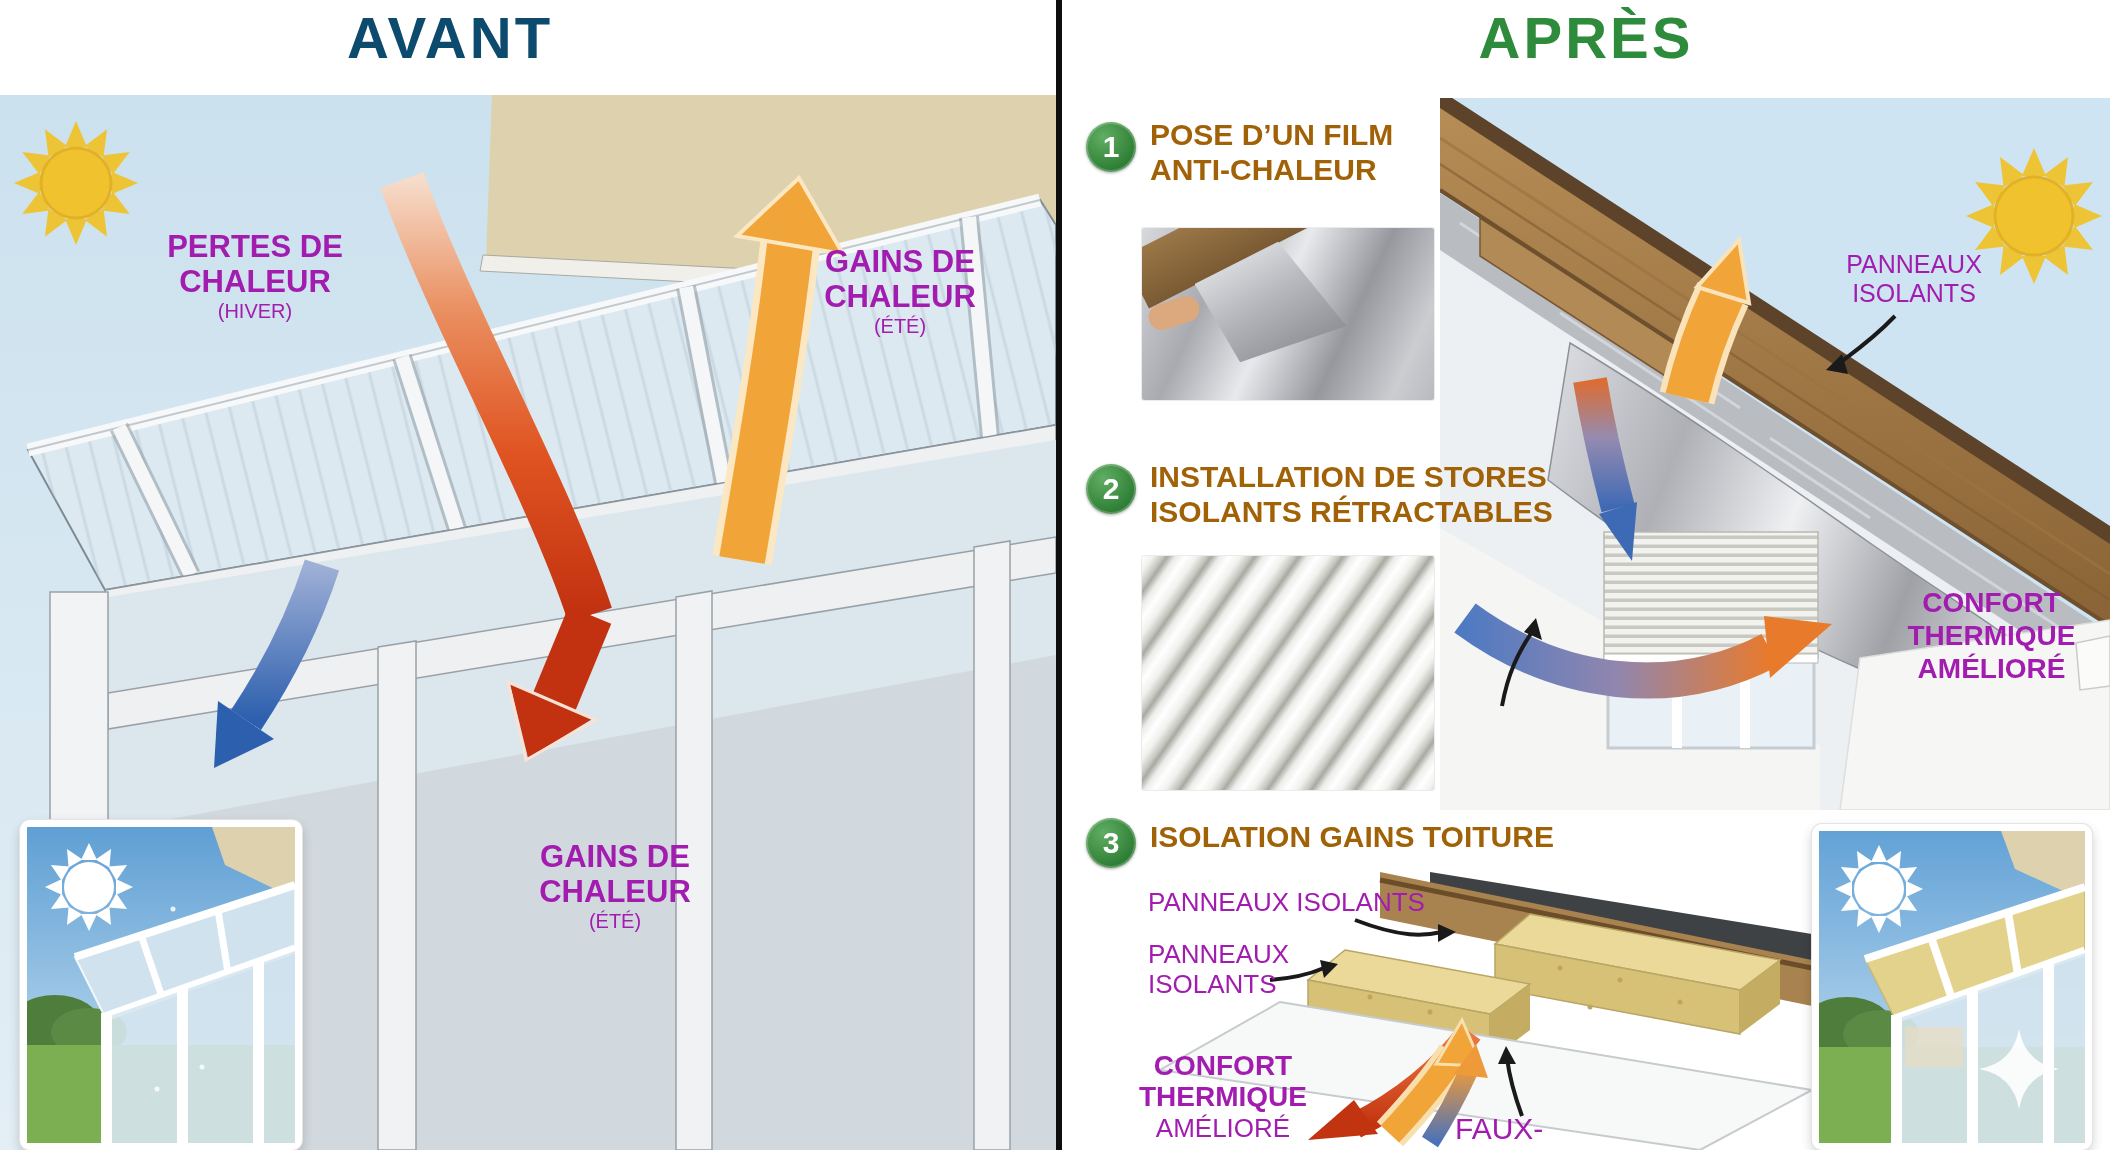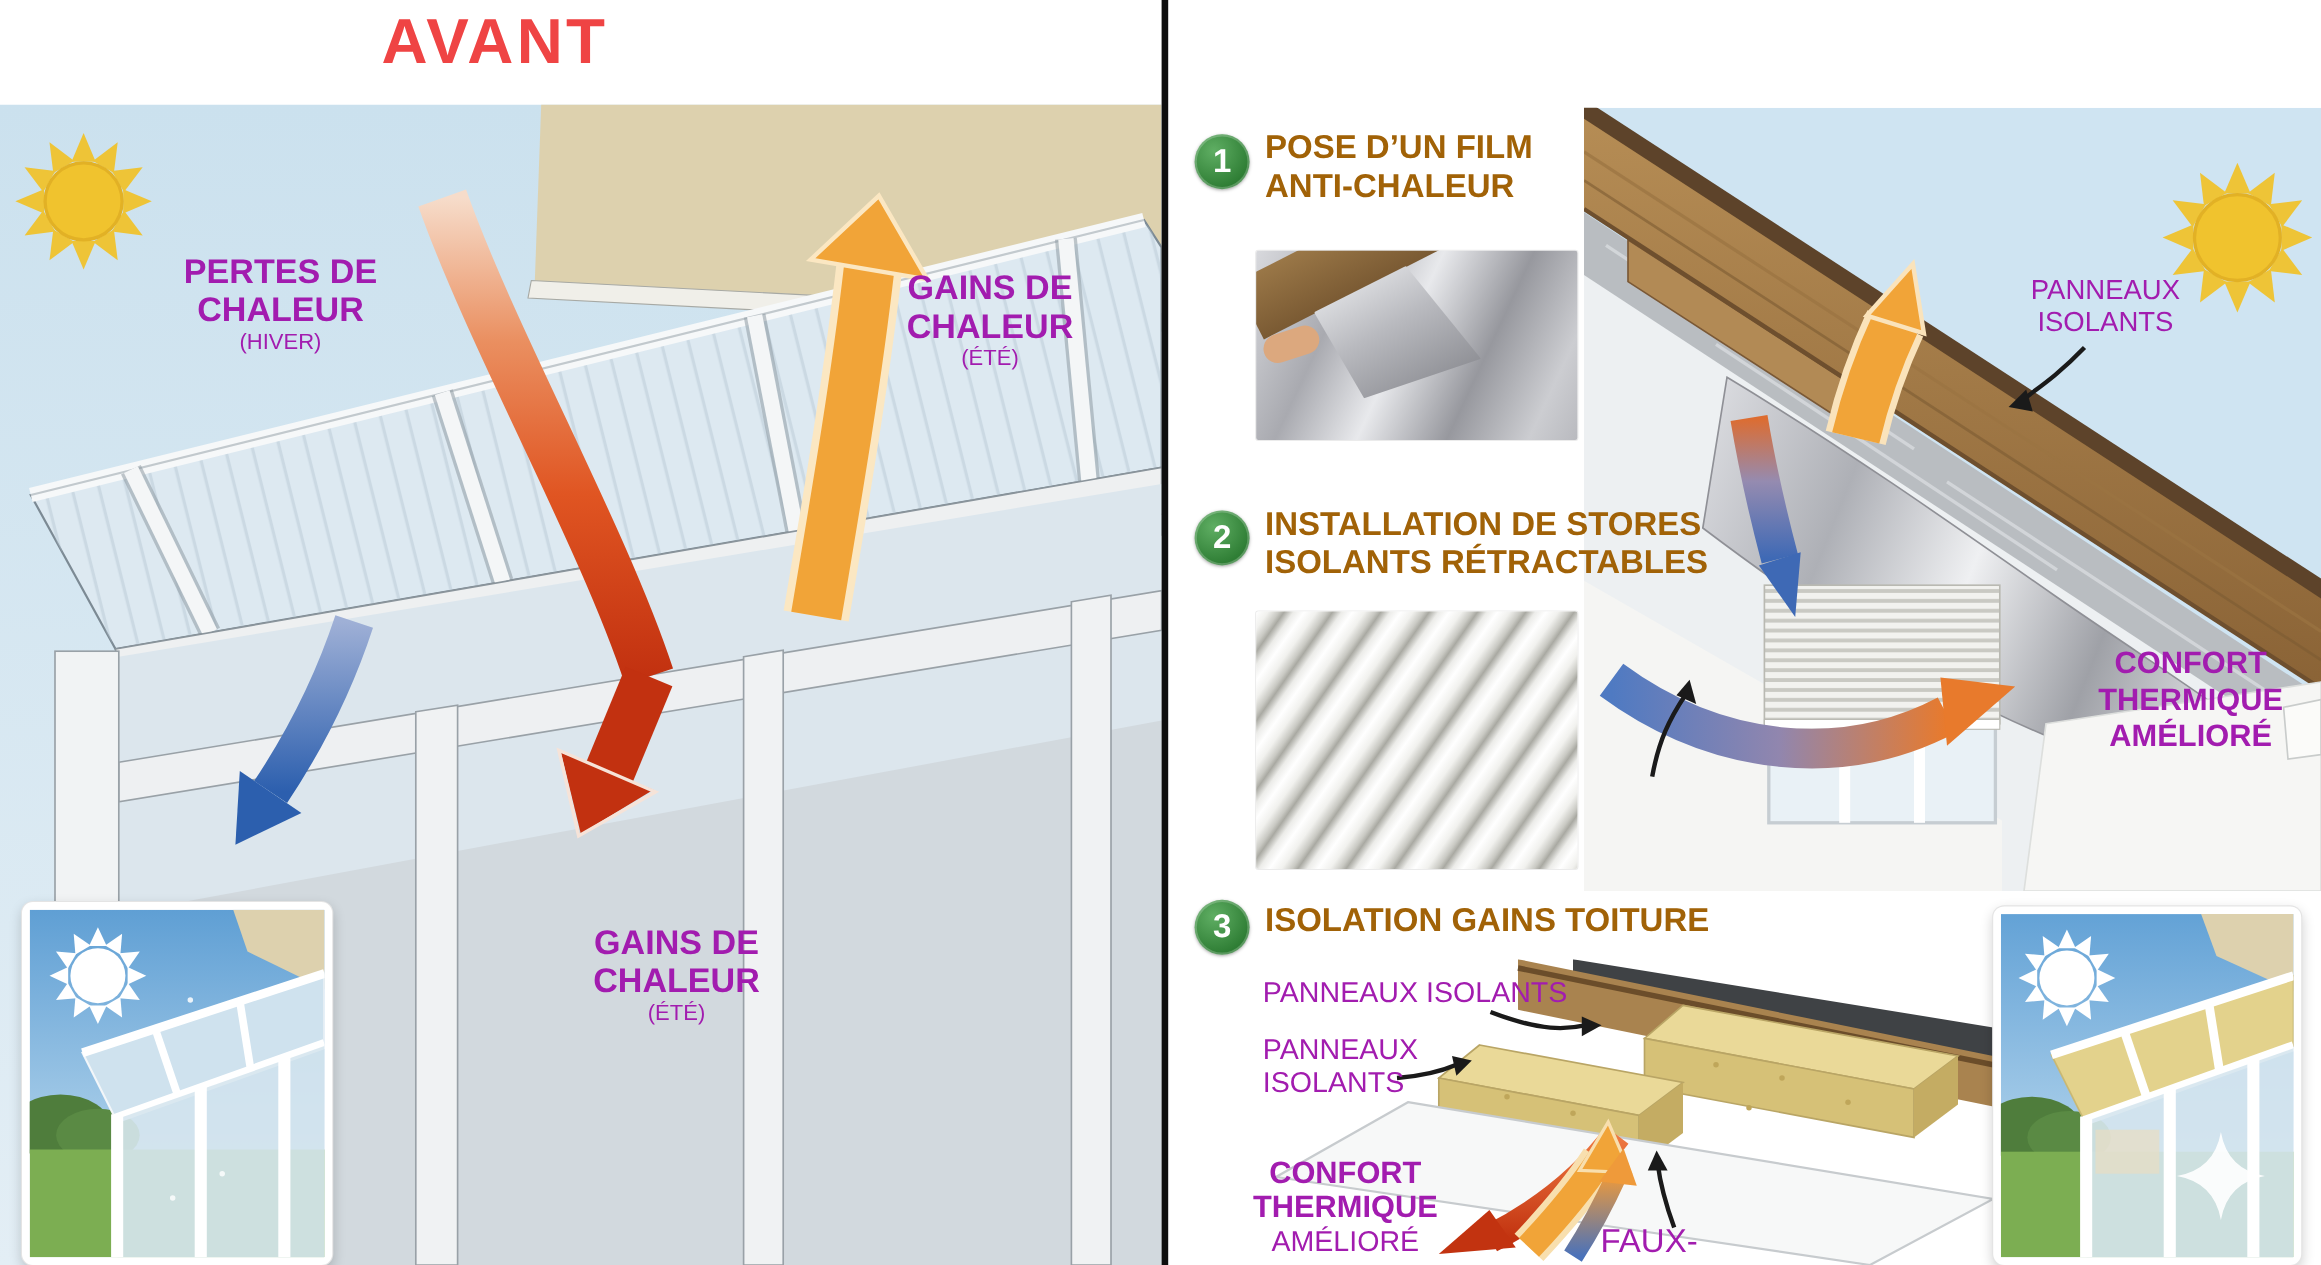--- a/index.html
+++ b/index.html
@@ -1,20 +1,20 @@
 <!DOCTYPE html>
 <html><head>
 <meta charset="utf-8">
 <style>
   html,body{margin:0;padding:0;background:#ffffff;}
   .stage{position:relative;width:2110px;height:1150px;background:#ffffff;overflow:hidden;
          font-family:"Liberation Sans",sans-serif;color:#111;}
   .abs{position:absolute;}
   .title{position:absolute;top:4px;font-size:58px;font-weight:bold;letter-spacing:3px;text-align:center;}
-  .title-avant{left:0;width:900px;color:#ef4444;}
+  .title-avant{left:0;width:900px;color:#0c4a6e;}
   .title-apres{left:1062px;width:1048px;color:#2e8b3c;}
   .divider{position:absolute;left:1056px;top:0;width:6px;height:1150px;background:#0e0e0e;}
   .lbl{position:absolute;text-align:center;color:#a21caf;}
   .pre{white-space:pre-line;}
   .lbl-main{font-size:31px;font-weight:bold;line-height:1.12;}
   .lbl-sub{font-size:20px;font-weight:normal;line-height:1.25;}
   .badge{position:absolute;width:50px;height:50px;border-radius:50%;
          background:radial-gradient(circle at 35% 30%,#5fae63,#2e7d34 72%);
          color:#fff;font-weight:bold;font-size:30px;display:flex;align-items:center;justify-content:center;
          box-shadow:0 1px 3px rgba(0,0,0,.35), inset 0 0 0 2px rgba(255,255,255,.22);}
@@ -201,20 +201,21 @@
         <polygon points="150,162 161,158 161,316 150,316" fill="#ffffff"></polygon>
         <polygon points="226,136 237,132 237,316 226,316" fill="#ffffff"></polygon>
         <circle cx="130" cy="262" r="2.5" fill="#fff" opacity="0.8"></circle>
           <circle cx="175" cy="240" r="2.5" fill="#fff" opacity="0.8"></circle>
       </g>
     </svg>
   </div>
 
   <div class="divider"></div>
 
+  <div class="title title-apres">APRÈS</div>
 
   <svg class="abs" style="left:1440px;top:98px" width="670" height="712" viewBox="0 0 670 712">
     <defs>
       <linearGradient id="R_wood" x1="0" y1="0" x2="0" y2="1">
         <stop offset="0" stop-color="#b68d55"></stop>
           <stop offset="1" stop-color="#8a6336"></stop>
       </linearGradient>
       <linearGradient id="R_foil" x1="0" y1="0" x2="1" y2="0.3">
         <stop offset="0" stop-color="#dfe0e4"></stop>
           <stop offset="0.3" stop-color="#aeb0b6"></stop>

